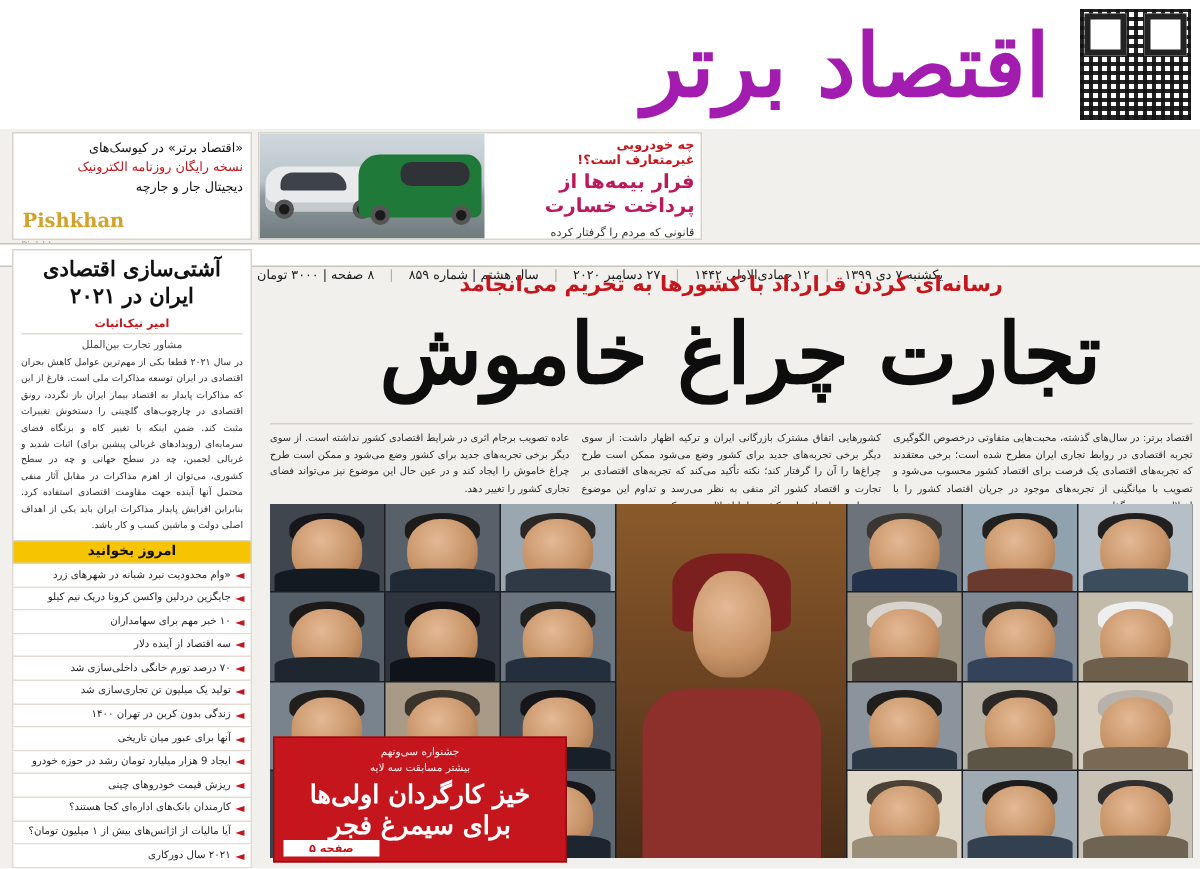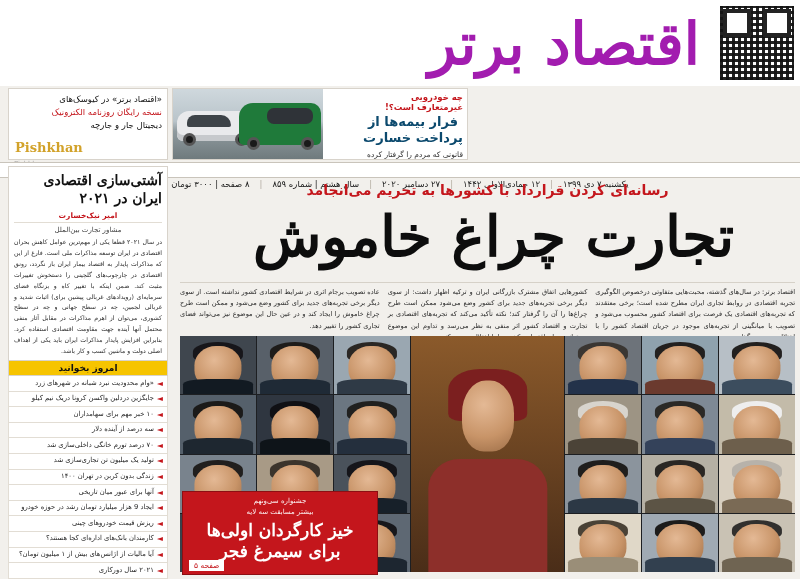--- a/index.html
+++ b/index.html
@@ -91,21 +91,21 @@
   .car-b::after {
     content:""; position:absolute; right:8px; top:5px; width:46px; height:16px;
     background:#2f3338; border-radius:7px;
   }
   .wheel { position:absolute; width:13px; height:13px; border-radius:50%; background:#1a1a1a; border:3px solid #555; }
   .ad-text {
     position: absolute; right: 4px; top: 3px; width: 100px;
     text-align: right; direction: rtl;
   }
   .ad-q { font-size: 8.5px; color: #c4161c; font-weight: 700; }
-  .ad-h { font-size: 13px; color: #0c4a6e; font-weight: 700; line-height: 1.25; margin-top: 2px; text-align: center;}
+  .ad-h { font-size: 13px; color: #be185d; font-weight: 700; line-height: 1.25; margin-top: 2px;}
   .ad-s { font-size: 7.5px; color: #333; margin-top: 3px; }
 
   
   .datestrip {
     position: absolute; left: 0; top: 162px; width: 800px; height: 16px;
     background: #fff; border-top: 1px solid #c9c4bb; border-bottom: 1px solid #c9c4bb;
     display: flex; align-items: center; justify-content: center;
     direction: rtl; gap: 10px;
     font-size: 8.5px; color: #1a1a1a;
   }
@@ -145,21 +145,21 @@
   }
 
   
   .sidebar {
     position: absolute; left: 8px; top: 166px; width: 160px; height: 404px;
     background: #ffffff; border: 1px solid #d8d3cb;
     padding: 4px 5px;
     direction: rtl;
   }
   .sb-head {
-    font-family: "DejaVu Serif", serif;
+    text-align: center; font-family: "DejaVu Serif", serif;
     font-size: 14px; font-weight: 700; color: #111; line-height: 1.3;
     margin-bottom: 4px;
   }
   .sb-author {
     text-align: center; font-size: 7.5px; color: #c4161c; font-weight: 700;
     border-bottom: 1px solid #e2ddd4; padding-bottom: 2px; margin-bottom: 3px;
   }
   .sb-sub {
     text-align: center; font-size: 7px; color: #444; margin-bottom: 3px;
   }
@@ -223,22 +223,22 @@
     background: #c4161c; color: #fff; direction: rtl;
     padding: 4px 6px; border: 1px solid #8d0f13;
   }
   .fp-top { font-size: 7px; text-align: center; line-height: 1.5; opacity:.95; }
   .fp-title {
     font-family: "DejaVu Serif", serif; font-size: 17px; font-weight: 700;
     text-align: center; line-height: 1.25; margin-top: 3px;
   }
   .fp-page {
     position: absolute; left: 6px; bottom: 3px;
-    background: #fff; color: #c4161c; font-size: 7.5px; font-weight: 400;
-    padding: 1px 5px;
+    background: #fff; color: #c4161c; font-size: 7.5px; font-weight: 700;
+    padding: 1px 17px;
   }
 
   .wm {
     position:absolute; left:14px; top:160px;
     font-size:7px; color:#9a9a9a; opacity:.85;
   }
 </style>
 </head>
 <body>
 
@@ -294,21 +294,21 @@
   </div>
 
   <div class="deck">
     <div class="deck-col">اقتصاد برتر: در سال‌های گذشته، محبت‌هایی متفاوتی درخصوص الگوگیری تجربه اقتصادی در روابط تجاری ایران مطرح شده است؛ برخی معتقدند که تجربه‌های اقتصادی یک فرصت برای اقتصاد کشور محسوب می‌شود و تصویب با میانگینی از تجربه‌های موجود در جریان اقتصاد کشور را با اختلال روبه‌رو میگذارد.</div>
     <div class="deck-col">کشورهایی اتفاق مشترک بازرگانی ایران و ترکیه اظهار داشت: از سوی دیگر برخی تجربه‌های جدید برای کشور وضع می‌شود ممکن است طرح چراغ‌ها را آن را گرفتار کند؛ نکته تأکید می‌کند که تجربه‌های اقتصادی بر تجارت و اقتصاد کشور اثر منفی به نظر می‌رسد و تداوم این موضوع می‌تواند جریان اقتصادی کشور را با اختلال روبه‌رو کند.</div>
     <div class="deck-col">عاده تصویب برجام اثری در شرایط اقتصادی کشور نداشته است. از سوی دیگر برخی تجربه‌های جدید برای کشور وضع می‌شود و ممکن است طرح چراغ خاموش را ایجاد کند و در عین حال این موضوع نیز می‌تواند فضای تجاری کشور را تغییر دهد.</div>
   </div>
 
   <div class="sidebar">
     <div class="sb-head">آشتی‌سازی اقتصادی ایران در ۲۰۲۱</div>
-    <div class="sb-author">امیر نیک‌خسارت</div>
+    <div class="sb-author">امیر نیک‌اثبات</div>
     <div class="sb-sub">مشاور تجارت بین‌الملل</div>
     <div class="sb-body">در سال ۲۰۲۱ قطعا یکی از مهم‌ترین عوامل کاهش بحران اقتصادی در ایران توسعه مذاکرات ملی است. فارغ از این که مذاکرات پایدار به اقتصاد بیمار ایران باز نگردد، رونق اقتصادی در چارچوب‌های گلچینی را دستخوش تغییرات مثبت کند. ضمن اینکه با تغییر کاه و بزنگاه فضای سرمایه‌ای (رویدادهای غربالی پیشین برای) اثبات شدید و غربالی لجمین، چه در سطح جهانی و چه در سطح کشوری، می‌توان از اهرم مذاکرات در مقابل آثار منفی محتمل آنها آینده جهت مقاومت اقتصادی استفاده کرد. بنابراین افزایش پایدار مذاکرات ایران باید یکی از اهداف اصلی دولت و ماشین کسب و کار باشد.</div>
     <div class="sb-more">صفحه ۲</div>
     <div class="sb-cont">ادامه صفحه ۳</div>
   </div>
 
   <div class="newslist">
     <div class="nl-head">امروز بخوانید</div>
     <div class="nl-item">
       <span class="nl-bullet">◄</span>
@@ -317,21 +317,21 @@
     <div class="nl-item">
       <span class="nl-bullet">◄</span>
       <span class="nl-text">جایگزین دردلین واکسن کرونا دریک نیم کیلو</span>
     </div>
     <div class="nl-item">
       <span class="nl-bullet">◄</span>
       <span class="nl-text">۱۰ خبر مهم برای سهامداران</span>
     </div>
     <div class="nl-item">
       <span class="nl-bullet">◄</span>
-      <span class="nl-text">سه درصد از آینده دلار</span>
+      <span class="nl-text">سه اقتصاد از آینده دلار</span>
     </div>
     <div class="nl-item">
       <span class="nl-bullet">◄</span>
       <span class="nl-text">۷۰ درصد تورم خانگی داخلی‌سازی شد</span>
     </div>
     <div class="nl-item">
       <span class="nl-bullet">◄</span>
       <span class="nl-text">تولید یک میلیون تن تجاری‌سازی شد</span>
     </div>
     <div class="nl-item">

